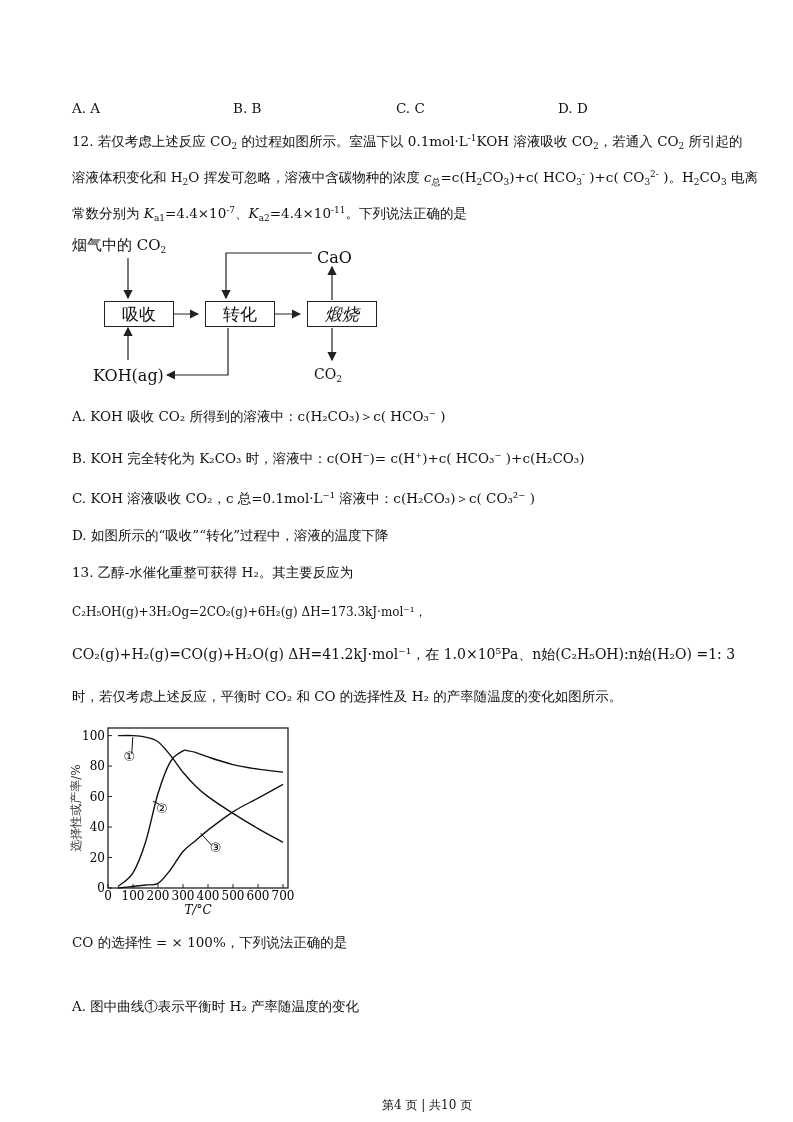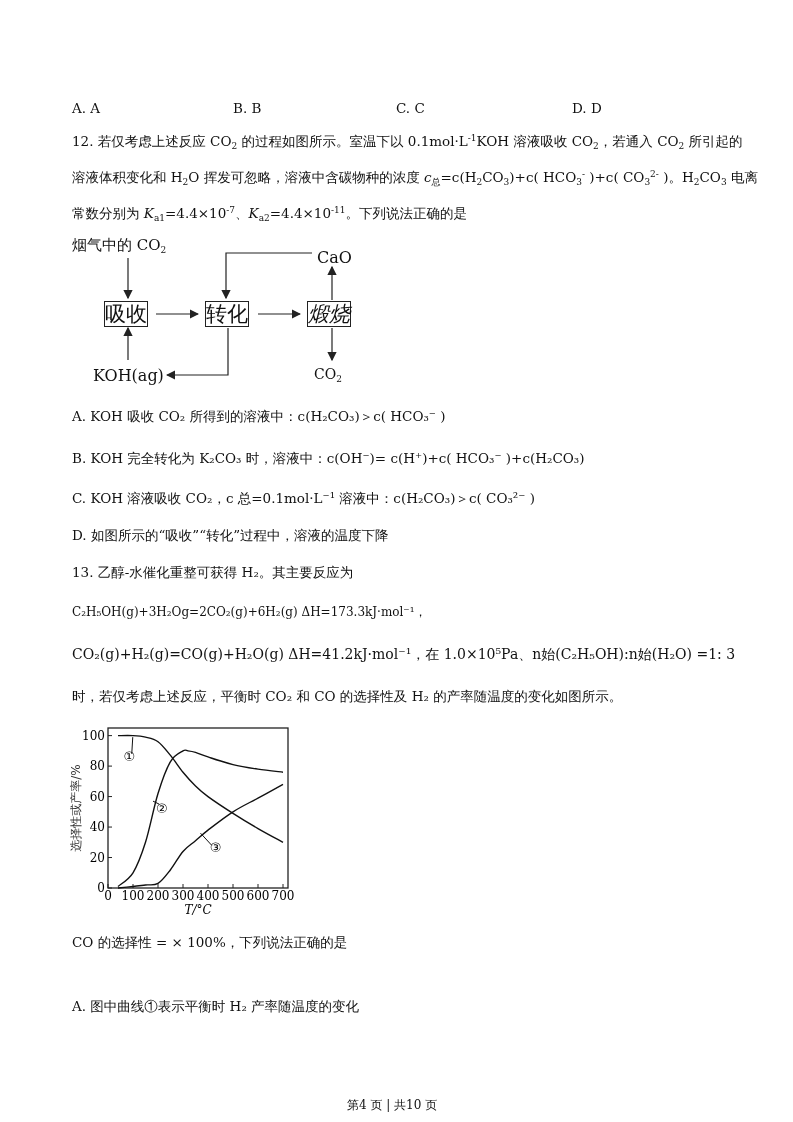--- a/index.html
+++ b/index.html
@@ -3,36 +3,36 @@
 <meta charset="utf-8">
 <style>
   html, body { margin: 0; padding: 0; background: #ffffff; }
   body { width: 793px; height: 1122px; position: relative; overflow: hidden;
          font-family: "DejaVu Serif", "Liberation Serif", serif; color: #111; font-size: 13.5px; }
   .abs { position: absolute; white-space: nowrap; }
   sub, sup { font-size: 9px; }
   sub { vertical-align: -3px; }
   sup { vertical-align: 5px; }
   .it { font-style: italic; }
-  .box { position: absolute; border: 1.2px solid #222; background: #fff; font-size: 21px;
-         padding: 0 0; line-height: 24px; height: 24px; }
+  .box { position: absolute; border: 1.2px solid #222; background: #fff; font-size: 17px;
+         padding: 0 17px; line-height: 24px; height: 24px; }
   .lbl { position: absolute; font-size: 15px; white-space: nowrap; }
   .sans { font-family: "Liberation Sans", "DejaVu Sans", sans-serif; }
   .frac { display: inline-block; vertical-align: middle; text-align: center; }
   .frac .num { display: block; border-bottom: 1px solid #111; padding: 0 4px 2px 4px; }
   .frac .den { display: block; padding-top: 2px; }
-  .footer { font-size: 12px; }
+  .footer { font-size: 12px; margin-left: 35px; }
 </style>
 </head>
 <body>
 
 <div class="abs" style="left:72px;top:100px;">A. A</div>
 <div class="abs" style="left:233px;top:100px;">B. B</div>
 <div class="abs" style="left:396px;top:100px;">C. C</div>
-<div class="abs" style="left:572px;top:100px;">D. D</div>
+<div class="abs" style="left:558px;top:100px;">D. D</div>
 
 <div class="abs" style="left:72px;top:133px;"><span>12.</span> <span>若仅考虑上述反应 CO</span><sub>2</sub><span> 的过程如图所示。室温下以 0.1mol·L</span><sup>-1</sup><span>KOH 溶液吸收 CO</span><sub>2</sub><span>，若通入 CO</span><sub>2</sub><span> 所引起的</span></div>
 
 <div class="abs" style="left:72px;top:169px;"><span>溶液体积变化和 H</span><sub>2</sub><span>O 挥发可忽略，溶液中含碳物种的浓度 </span><span class="it">c</span><sub>总</sub><span>=c(H</span><sub>2</sub><span>CO</span><sub>3</sub><span>)+c( HCO</span><sub>3</sub><sup>-</sup><span> )+c( CO</span><sub>3</sub><sup>2-</sup><span> )。H</span><sub>2</sub><span>CO</span><sub>3</sub><span> 电离</span></div>
 
 <div class="abs" style="left:72px;top:205px;"><span>常数分别为 </span><span class="it">K</span><sub>a1</sub><span>=4.4×10</span><sup>-7</sup>、<span class="it">K</span><sub>a2</sub><span>=4.4×10</span><sup>-11</sup><span>。下列说法正确的是</span></div>
 
 <div style="position:absolute;left:60px;top:230px;width:340px;height:160px;">
   <svg width="340" height="160" style="position:absolute;left:0;top:0;">
     <defs>

